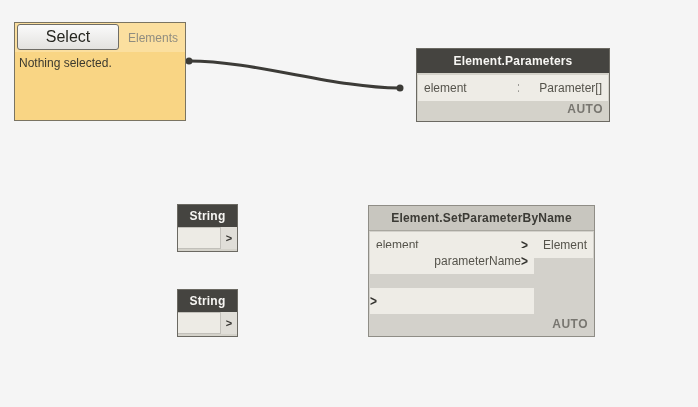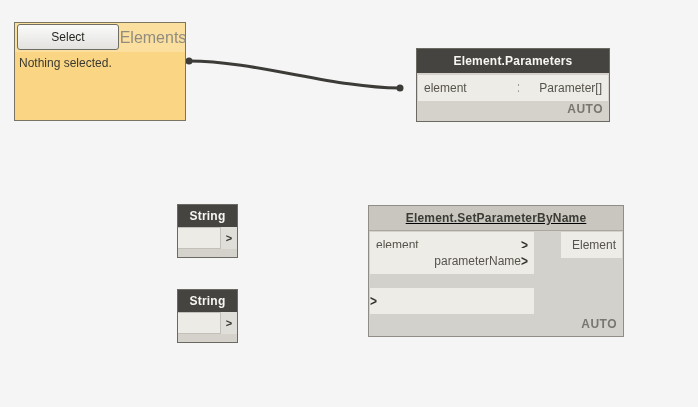--- a/index.html
+++ b/index.html
@@ -76,46 +76,46 @@
   #node-select-model-elements .sel-port-row {
     display: flex; height: 29px; background: #fbdf9f;
   }
   .select-btn {
     flex: 1;
     margin: 1px 2px 2px 2px;
     background: linear-gradient(#fafafa, #e3e2df);
     border: 1px solid #6f6d66;
     border-radius: 3px;
     font-family: "Liberation Sans", sans-serif;
-    font-size: 12px;
+    font-size: 16px;
     color: #262620;
     cursor: pointer;
   }
   .sel-out-port {
     width: 64px;
     display: flex; align-items: center; justify-content: center;
-    font-size: 16px;
+    font-size: 12px;
     color: #908d80;
   }
   .sel-status {
     padding: 4px 4px;
     font-size: 12px;
     color: #3b392f;
   }
 
   
   #node-element-parameters {
     left: 416px; top: 48px; width: 194px; height: 74px;
     border: 1px solid #6b6962;
     background: #d4d2ca;
   }
 
   
   .string-node {
-    width: 61px; height: 54px;
+    width: 61px; height: 48px;
     border: 1px solid #6b6962;
     background: #d4d2ca;
   }
   .string-node .node-header { height: 22px; }
   .string-node .string-body { display: flex; height: 22px; }
   .string-input {
     flex: 1;
     min-width: 0;
     border: 1px solid #c2c0ba;
     border-left: none;
@@ -128,24 +128,23 @@
     width: 16px;
     background: #e0ded8;
     display: flex; align-items: center; justify-content: center;
     font-size: 11px;
     font-weight: bold;
     color: #34332f;
   }
 
   
   #node-set-parameter {
-    left: 368px; top: 205px; width: 256px; height: 132px;
+    left: 368px; top: 205px; width: 227px; height: 132px;
     border: 1px solid #8f8d86;
     background: #d3d1cb;
-    text-decoration: underline;
   }
   #node-set-parameter .node-header { height: 25px; }
 </style>
 </head>
 <body>
 
 <div class="canvas">
 
   <svg class="wire-layer" viewBox="0 0 698 407">
     <path d="M 189 61 C 255 61, 335 88, 399 88" fill="none" stroke="#3c3b37" stroke-width="3" stroke-linecap="round"></path>

